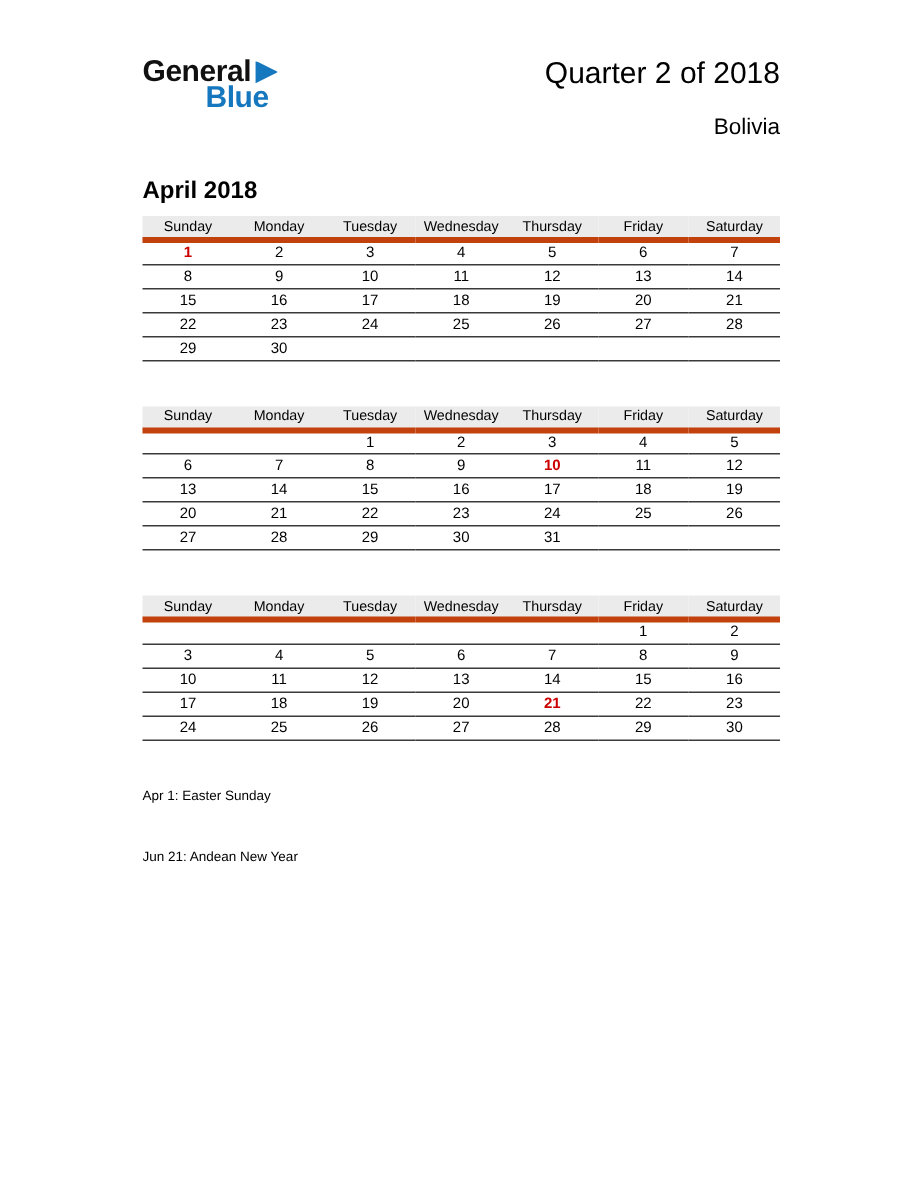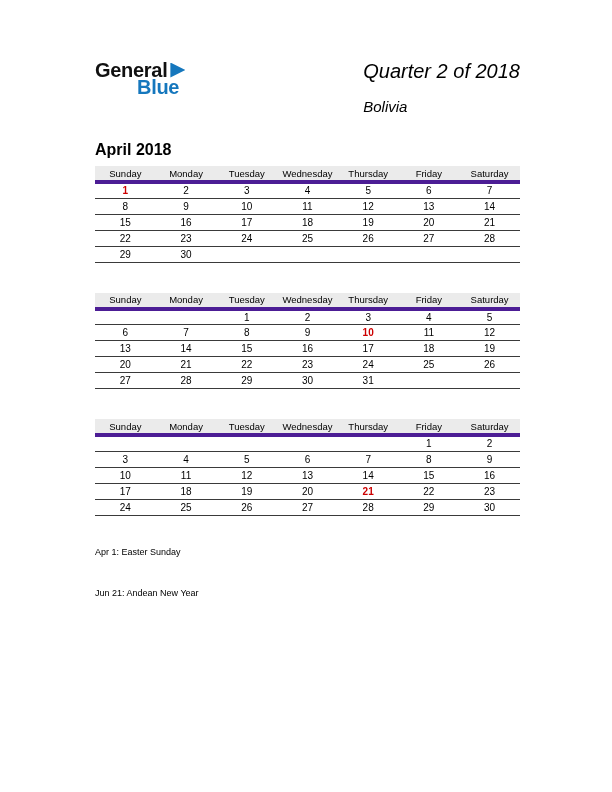--- a/index.html
+++ b/index.html
@@ -4,21 +4,21 @@
 <style>
   * { margin: 0; padding: 0; box-sizing: border-box; }
   html, body {
     width: 612px; height: 792px;
     background: #ffffff;
     font-family: "Liberation Sans", "DejaVu Sans", sans-serif;
     color: #000;
   }
   .page {
     width: 612px; height: 792px;
-    padding: 60px 92px 0 95px;
+    padding: 38px 92px 0 95px;
     position: relative;
     overflow: hidden;
   }
   .top {
     display: flex;
     justify-content: space-between;
     align-items: flex-start;
   }
   
   .logo { line-height: 1; }
@@ -33,40 +33,40 @@
     clip-path: polygon(0 0, 100% 50%, 0 100%);
     margin-left: 3px;
   }
   .logo-line2 {
     font-size: 20px; font-weight: 700;
     color: var(--accent);
     margin: -3px 0 12px 42px;
     letter-spacing: -0.3px;
   }
   
-  .title-block { text-align: left; font-style: italic; }
+  .title-block { text-align: right; }
   .page-title { font-size: 20px; font-weight: 400; color: #000; }
   .page-subtitle { font-size: 15px; font-weight: 400; margin-top: 15px; }
   
   #months { margin-top: 26px; }
   .month { margin-bottom: 30px; }
   .month-title { font-size: 16px; font-weight: 700; margin-bottom: 7px; }
   table.cal {
     width: 100%;
     border-collapse: collapse;
     table-layout: fixed;
   }
   table.cal th {
     background: var(--header-bg);
     font-weight: 400;
     font-size: 9.5px;
     height: 16px;
     text-align: center;
     vertical-align: middle;
-    border-bottom: 4px solid #4c1d95;
+    border-bottom: 4px solid #c2410c;
   }
   table.cal td {
     font-size: 10px;
     text-align: center;
     vertical-align: middle;
     height: 16px;
     border-bottom: 1px solid var(--row-line);
   }
   table.cal td.holiday {
     color: var(--holiday);

